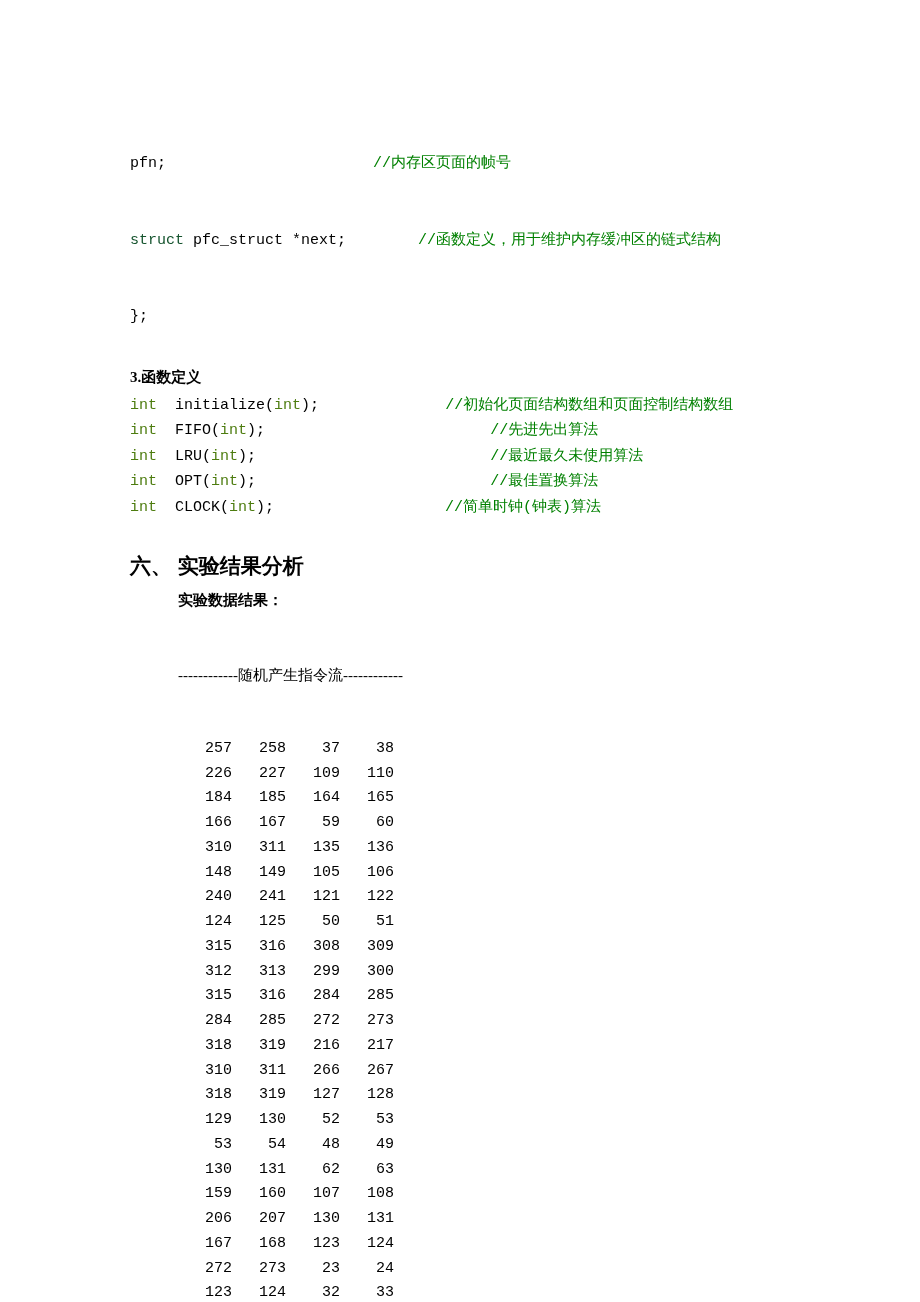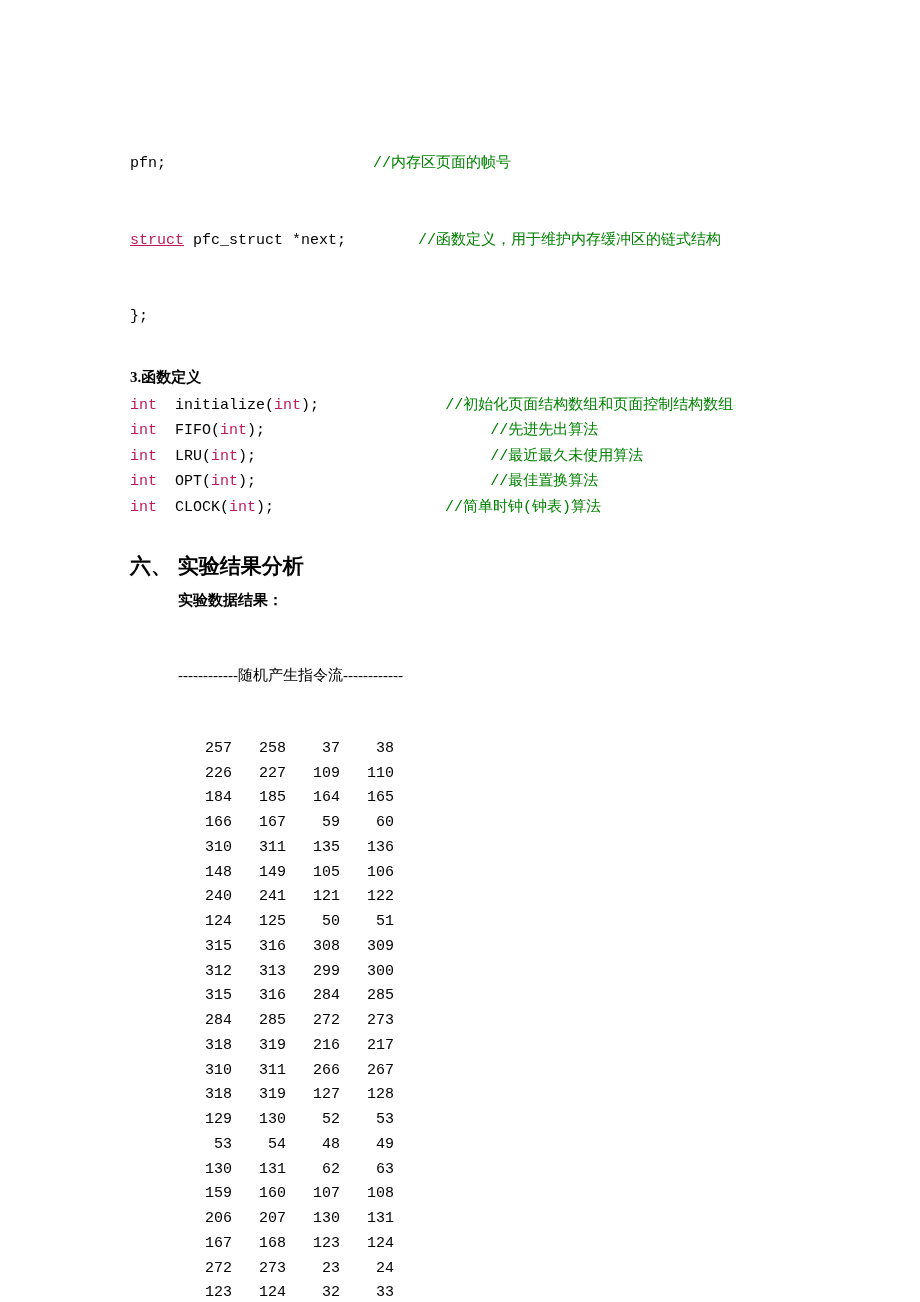--- a/index.html
+++ b/index.html
@@ -14,22 +14,22 @@
     line-height: 1.7;
     color: #000000;
     padding: 100px 110px 80px 130px;
   }
   .mono {
     font-family: "Courier New", Courier, monospace;
     font-size: 15px;
     white-space: pre;
     line-height: 1.7;
   }
-  .kw { color: #be185d; text-decoration: underline; }
-  .type { color: #be185d; }
+  .kw { color: #14532d; }
+  .type { color: #4d7c0f; }
   .cmt { color: #008000; text-align: center; }
   .h3 {
     font-family: "SimSun", "宋体", serif;
     font-weight: bold;
     font-size: 15px;
     margin-top: 10px;
     margin-bottom: 2px;
   }
   .h2 {
     font-family: "SimHei", "黑体", sans-serif;

